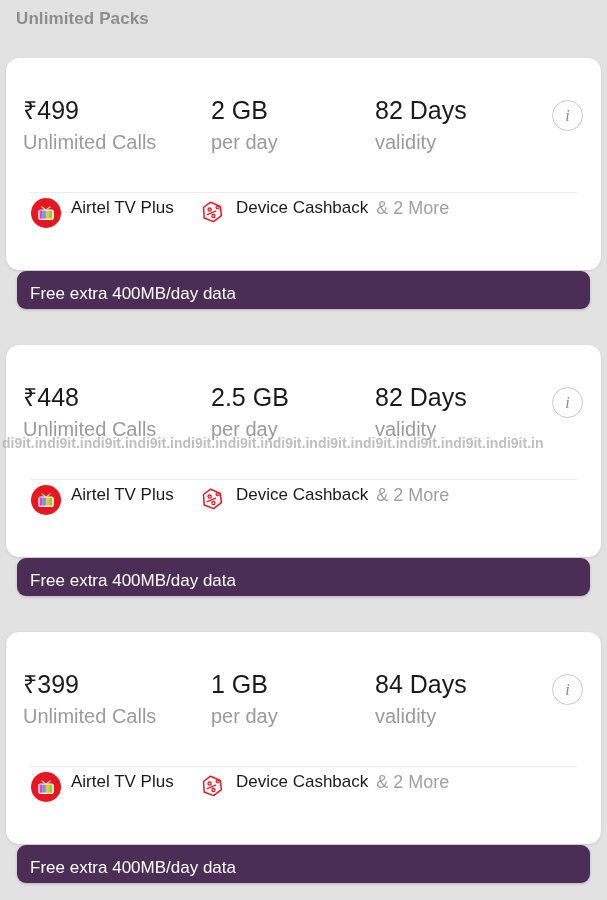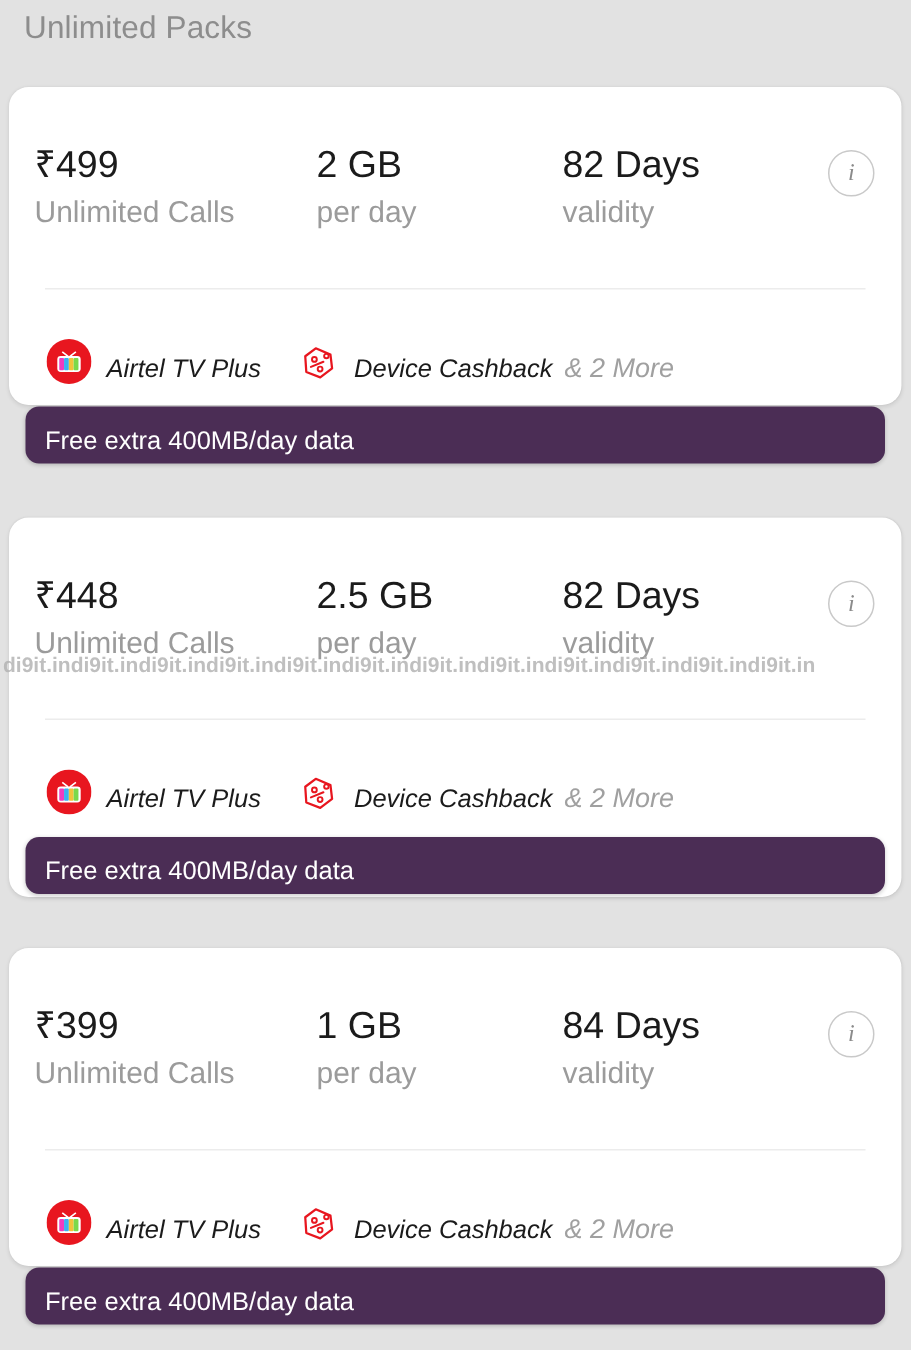--- a/index.html
+++ b/index.html
@@ -18,24 +18,24 @@
     position: relative;
     width: 607px;
     height: 900px;
     background: #e2e2e2;
     overflow: hidden;
   }
   .page-title {
     position: absolute;
     left: 16px;
     top: 5px;
-    font-size: 21px;
+    font-size: 17px;
     color: #8d8d8d;
     letter-spacing: 0.1px;
-    font-weight: 400;
+    font-weight: 700;
     line-height: 28px;
   }
 
   
   .pack-block {
     position: absolute;
     left: 0;
     width: 607px;
   }
   .pack-card {
@@ -102,23 +102,22 @@
 
   .benefits {
     position: absolute;
     left: 0;
     right: 0;
     height: 58px;
   }
   .benefit {
     position: absolute;
     display: flex;
-    align-items: flex-end;
+    align-items: flex-start;
     height: 58px;
-    font-style: italic;
   }
   .benefit-1 { left: 25px; }
   .benefit-2 { left: 192px; }
 
   .benefit-label {
     font-size: 17px;
     color: #1b1b1b;
     margin-left: 10px;
     white-space: nowrap;
   }
@@ -230,21 +229,21 @@
           <span class="benefit-more">&amp; 2 More</span>
         </div>
       </div>
     </div>
     <div class="promo-strip" style="top:213px;">
       <span class="promo-text">Free extra 400MB/day data</span>
     </div>
   </div>
 
   <div class="pack-block" style="top:345px;">
-    <div class="pack-card" style="height:253px;">
+    <div class="pack-card" style="height:212px;">
       <div class="card-top">
         <div class="col col-price">
           <div class="primary">₹448</div>
           <div class="secondary">Unlimited Calls</div>
         </div>
         <div class="col col-data">
           <div class="primary">2.5 GB</div>
           <div class="secondary">per day</div>
         </div>
         <div class="col col-days">

